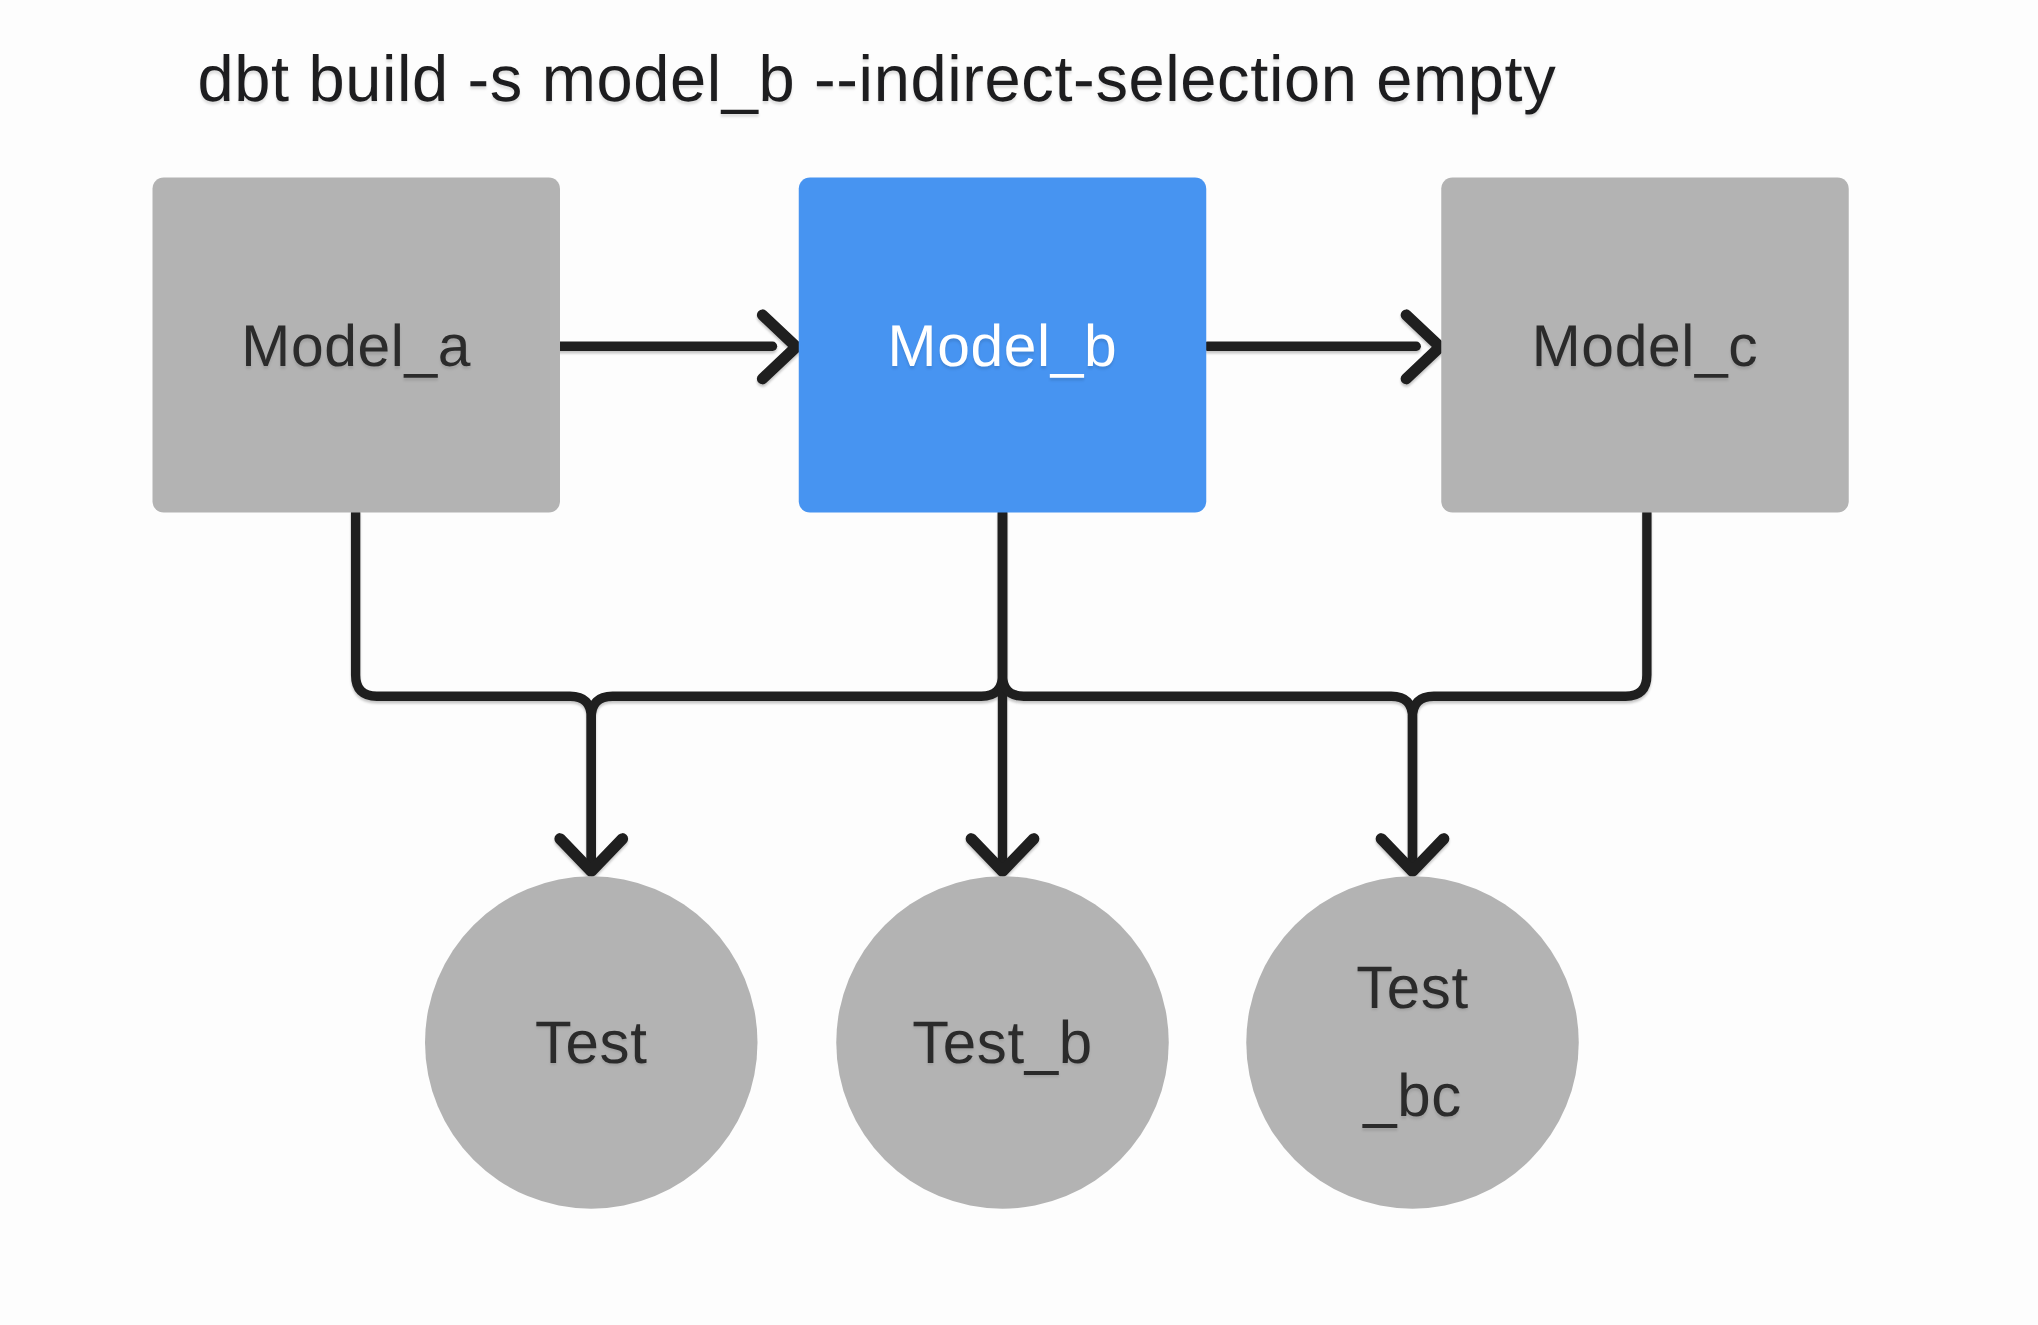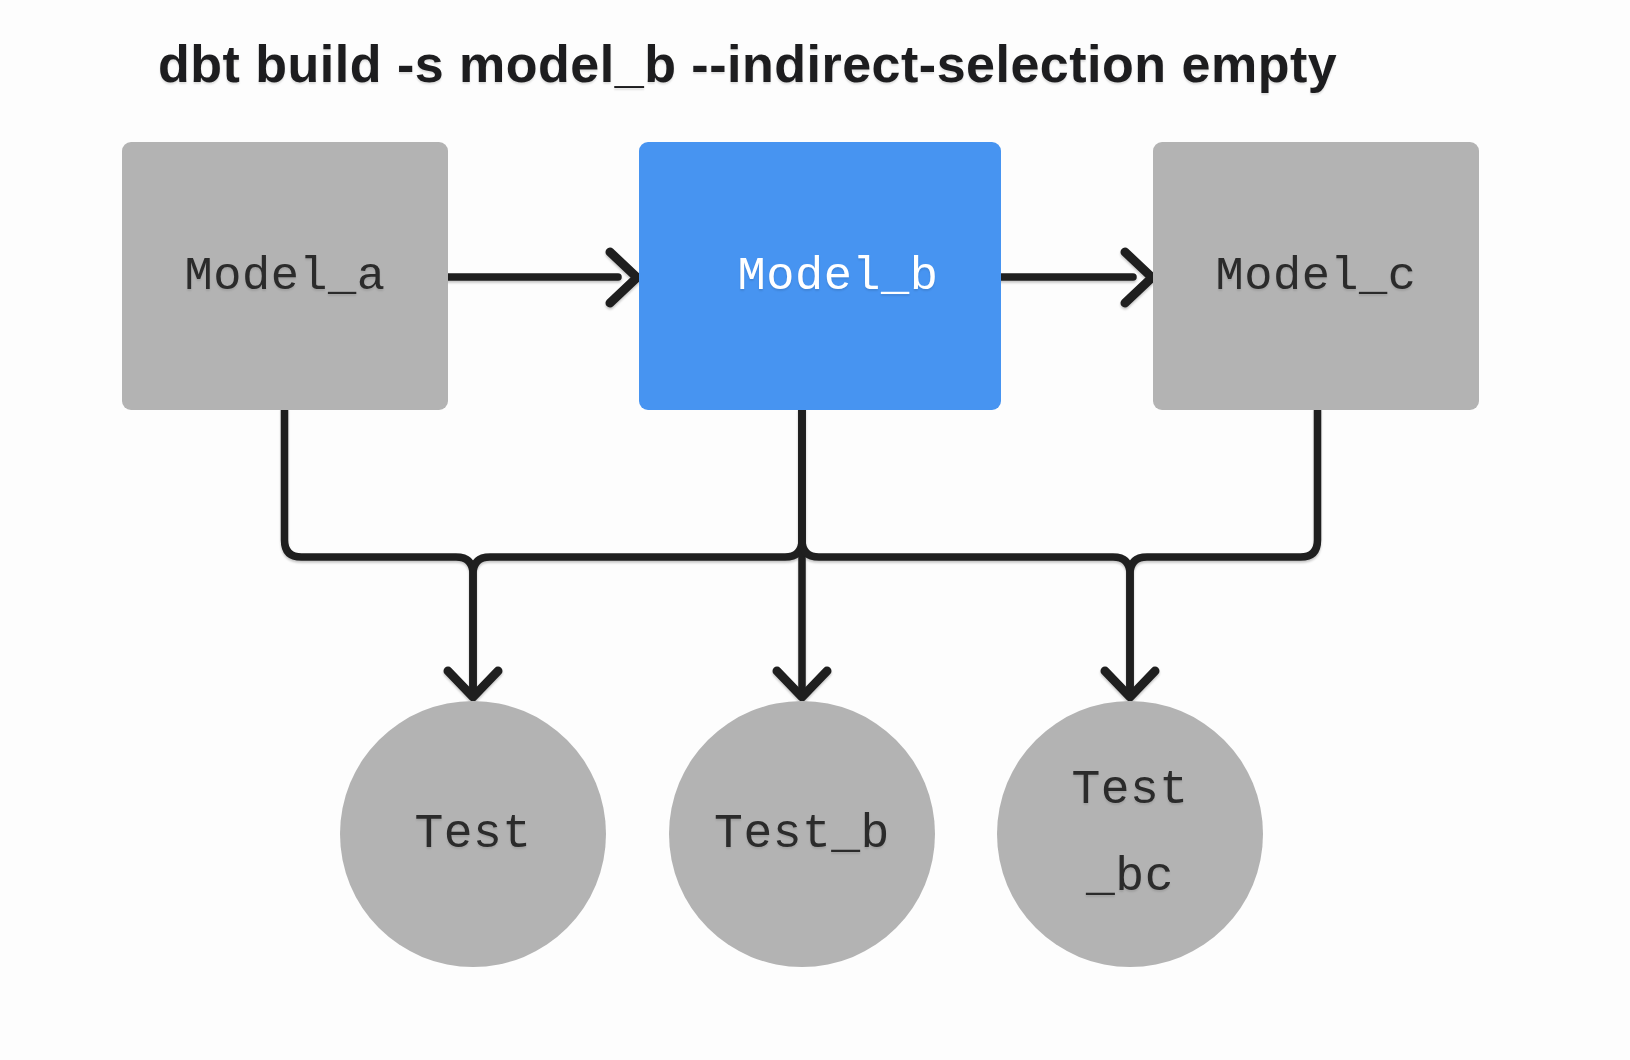--- a/index.html
+++ b/index.html
@@ -21,21 +21,21 @@
     width:1630px;
     height:1060px;
     overflow:hidden;
     background:var(--background);
   }
   .diagram-title{
     position:absolute;
     left:158px;
     top:34px;
     font-size:52px;
-    font-weight:700;
+    font-weight:400;
     letter-spacing:0.5px;
     color:var(--title-text);
     white-space:nowrap;
     text-shadow:0 2px 2px rgba(0,0,0,0.12);
   }
   .edges{
     position:absolute;
     left:0;top:0;
     width:1630px;height:1060px;
     filter:drop-shadow(0 2px 1px rgba(0,0,0,0.22));
@@ -76,24 +76,24 @@
   .node.test{
     width:266px;
     height:266px;
     border-radius:50%;
     background:var(--unselected-node);
     font-size:48px;
     font-weight:500;
     letter-spacing:0.5px;
     line-height:87px;
   }
-  .node span{display:block;font-family:Liberation Mono, monospace;}
+  .node span{display:block;}
   
   #node-model-a{left:122px;top:142px;}
-  #node-model-b{left:639px;top:142px;padding-left:36px;}
+  #node-model-b{left:639px;top:142px;}
   #node-model-c{left:1153px;top:142px;text-align:center;}
   #node-test-ab{left:340px;top:701px;}
   #node-test-b{left:669px;top:701px;}
   #node-test-bc{left:997px;top:701px;}
 </style>
 </head>
 <body>
 
 <div class="canvas">
 

